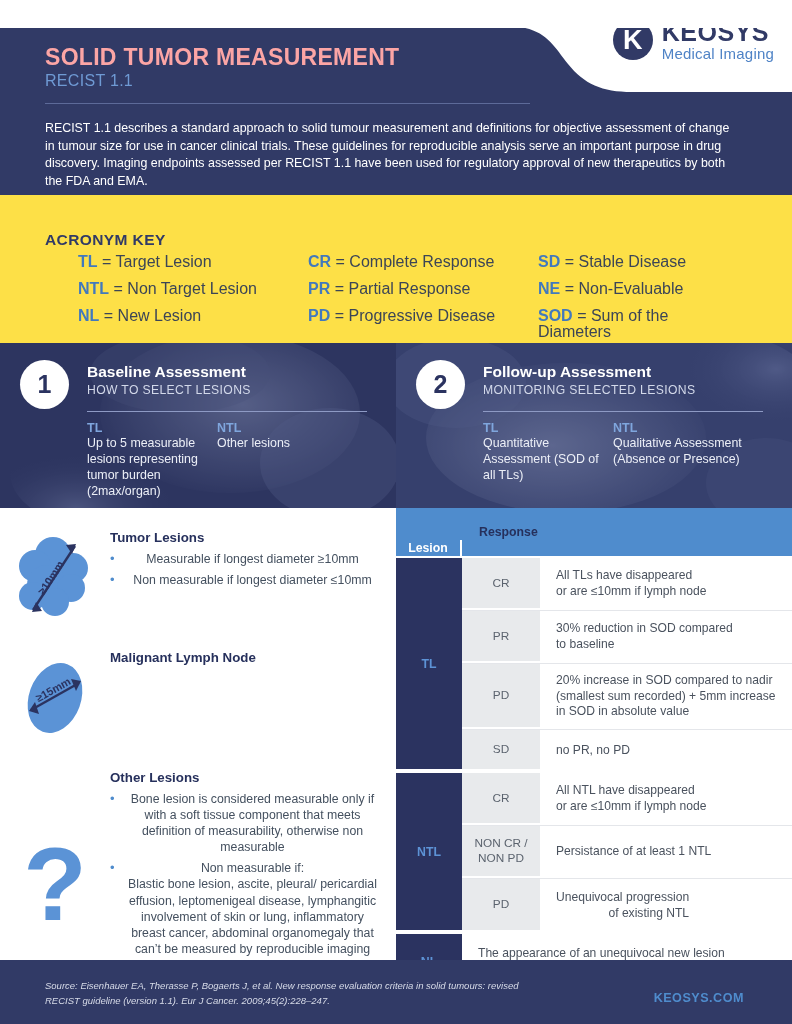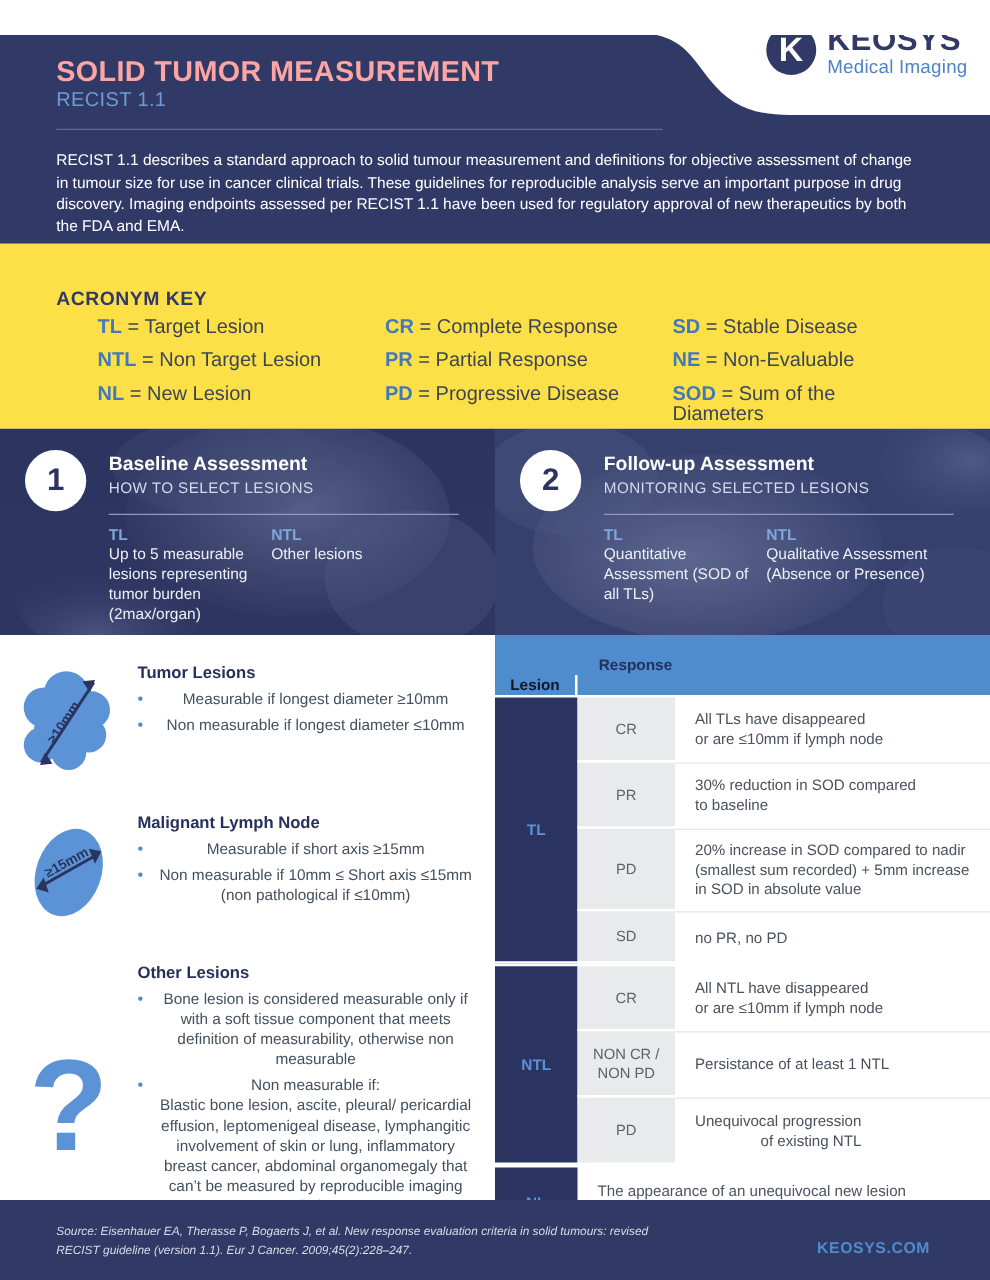--- a/index.html
+++ b/index.html
@@ -120,21 +120,21 @@
 
   
   .table {
     position:absolute; left:396px; top:508px; width:396px; height:452px;
     background:#ffffff;
   }
   .t-head { display:flex; height:48px; background:#4f8ccd; }
   .t-head-lesion {
     width:66px; flex:0 0 66px;
     display:flex; align-items:center; justify-content:center;
-    font-size:12.3px; font-weight:bold; color:#0f172a;
+    font-size:12.3px; font-weight:bold; color:#ffffff;
     border-right:2px solid #ffffff;
     margin-top:32px;
   }
   .t-head-resp {
     flex:1; display:flex; align-items:center;
     padding-left:17px;
     font-size:12.3px; font-weight:bold; color:#26305c;
   }
   .t-group { display:flex; }
   .t-group-label {
@@ -376,24 +376,20 @@
           <g stroke="#2b3360" stroke-width="2.4" fill="none">
             <line x1="24" y1="60" x2="72" y2="33"></line>
           </g>
           <polyline points="69,41 74,31 64,29" fill="#2b3360" stroke="none"></polyline>
           <polyline points="28,52 22,61 32,64" fill="#2b3360" stroke="none"></polyline>
           <text x="48" y="43" fill="#2b3360" font-family="Liberation Sans, sans-serif" font-size="11" font-weight="bold" text-anchor="middle" transform="rotate(-29 48 43)">≥15mm</text>
         </svg>
       </div>
       <div class="lb-text">
         <div class="lb-title">Malignant Lymph Node</div>
-        <ul class="lb-list">
-          <li>Measurable if short axis ≥15mm</li>
-          <li>Non measurable if 10mm ≤ Short axis ≤15mm (non pathological if ≤10mm)</li>
-        </ul>
       </div>
     </div>
 
     <div class="lesion-block" style="margin-top:24px;">
       <div class="lb-icon" style="align-items:center; padding-top:34px;">
         <svg width="78" height="106" viewBox="0 0 78 106">
           <text x="39" y="82" fill="#5b93d6" font-family="Liberation Sans, sans-serif" font-size="104" font-weight="bold" text-anchor="middle">?</text>
         </svg>
       </div>
       <div class="lb-text">

